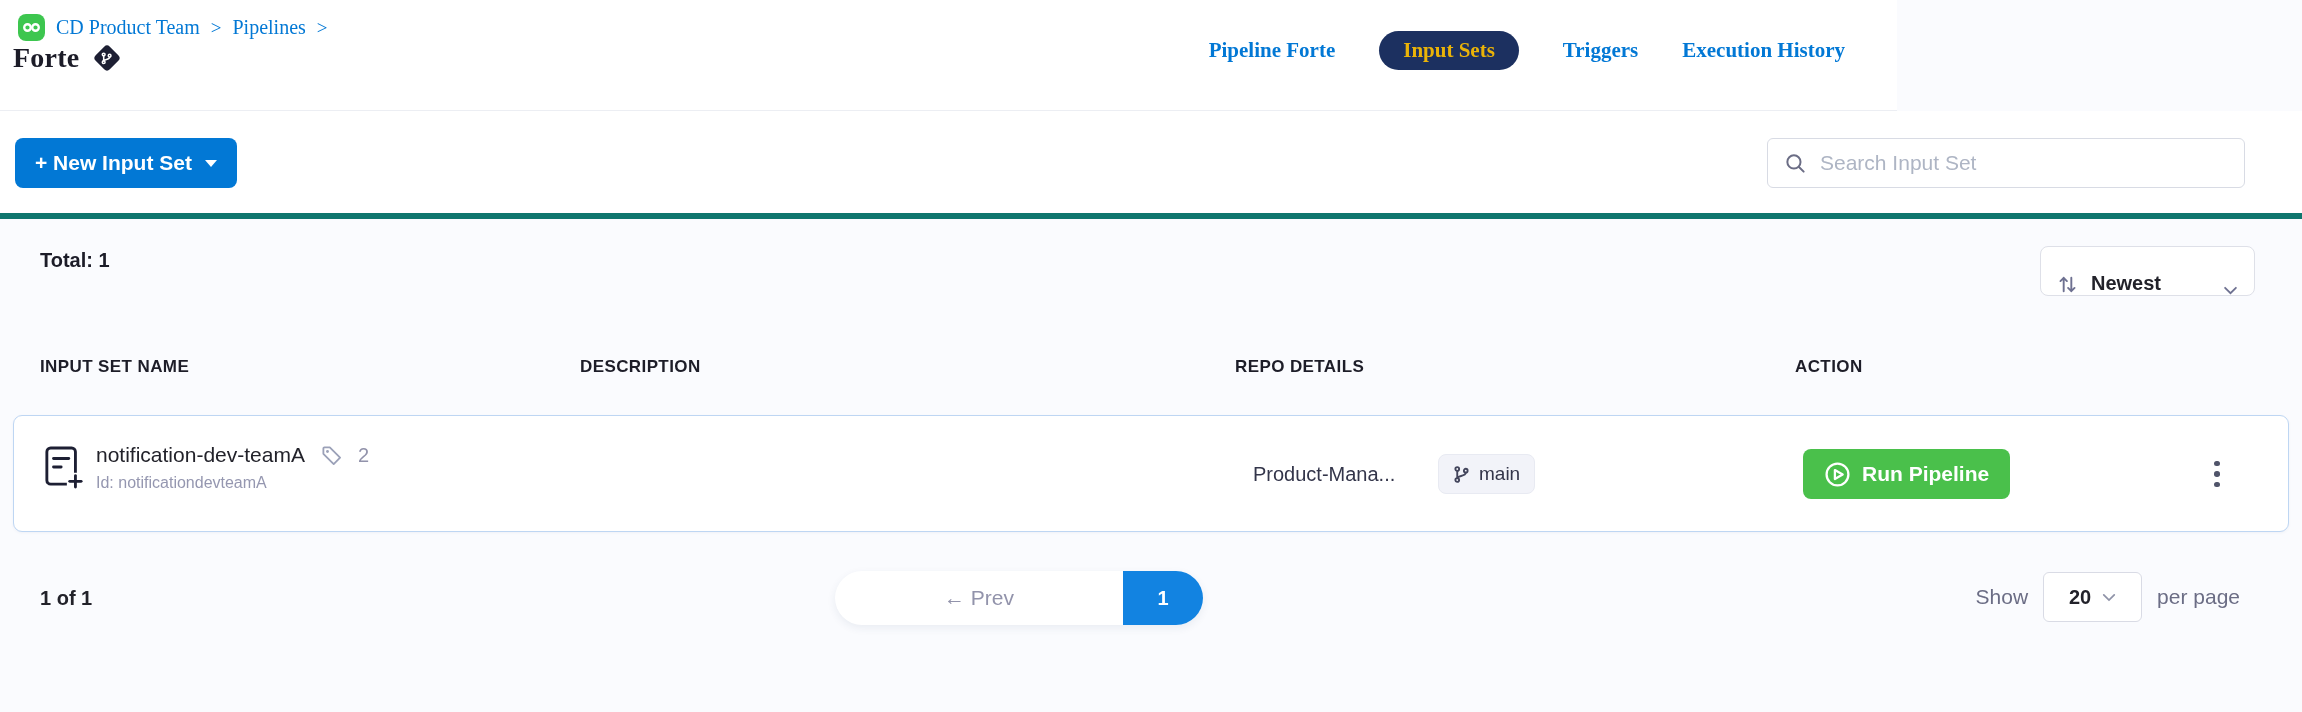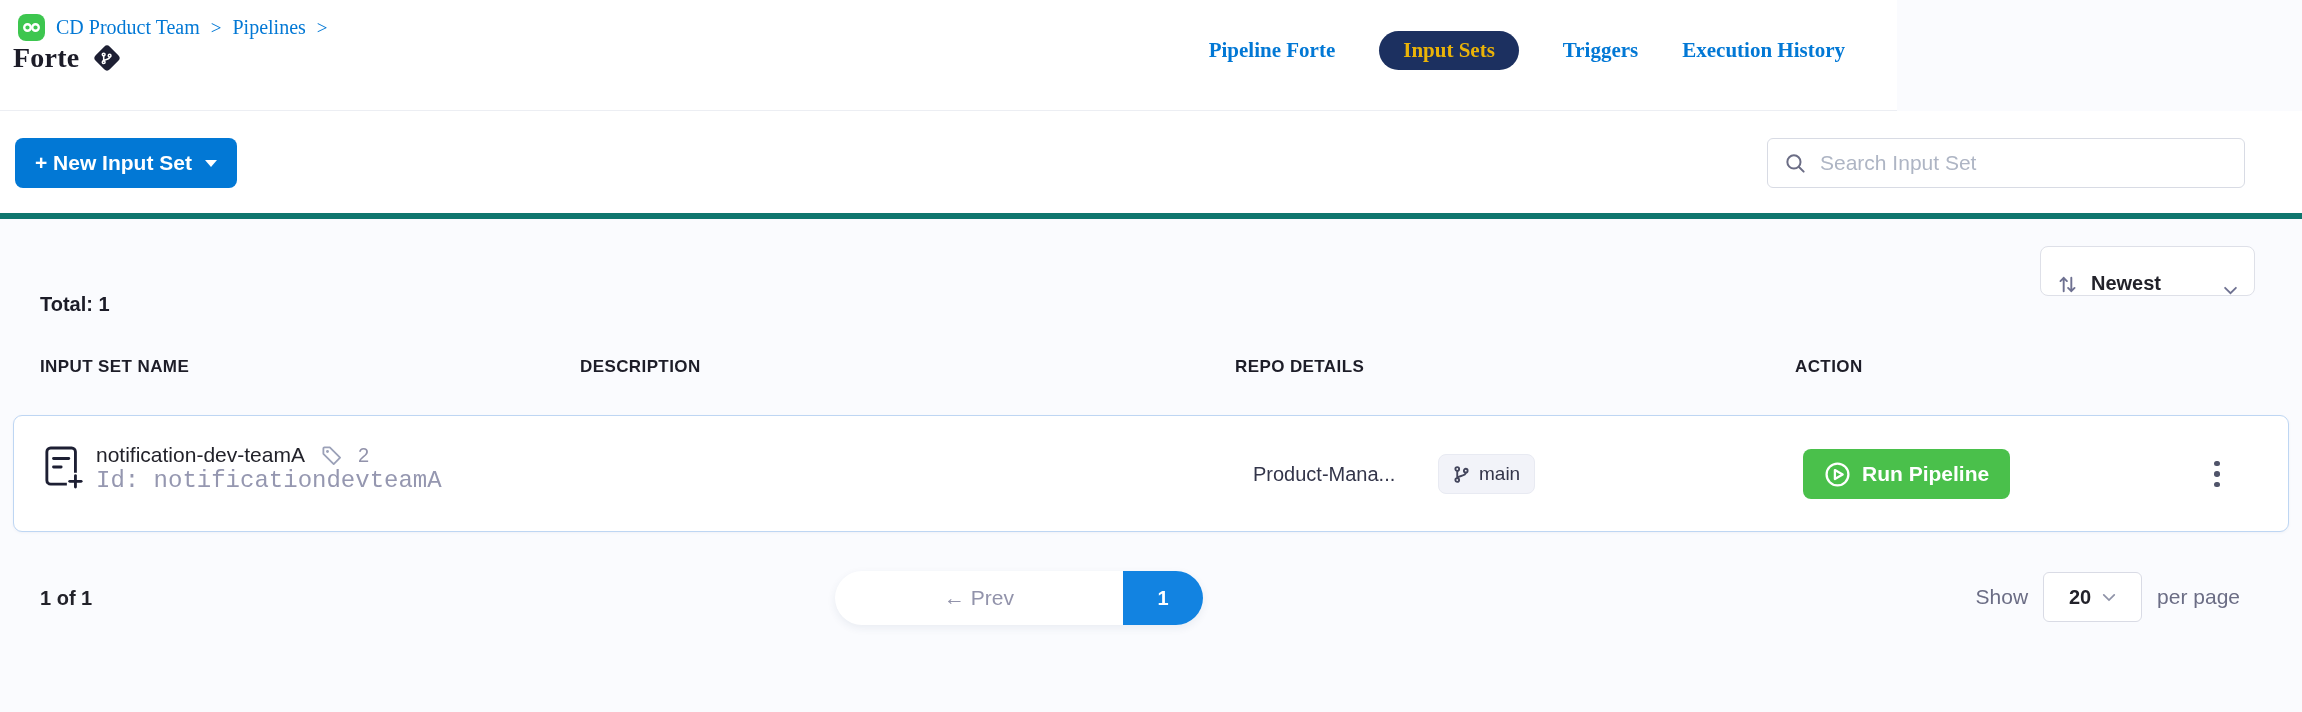--- a/index.html
+++ b/index.html
@@ -24,34 +24,34 @@
   
   .toolbar { position:absolute; left:0; top:111px; width:2302px; height:108px; background:#fff; border-bottom:6px solid #0f766e; }
   .btn-new { position:absolute; left:15px; top:27px; height:50px; padding:0 20px; background:#0278d5; border:none; border-radius:8px; display:flex; align-items:center; gap:13px; color:#fff; font-size:21px; font-weight:700; cursor:pointer; font-family:inherit; }
   .caret-down { width:0; height:0; border-left:6px solid transparent; border-right:6px solid transparent; border-top:7px solid #fff; }
   .search-box { position:absolute; right:57px; top:27px; width:478px; height:50px; background:#fff; border:1px solid #d8dbe4; border-radius:6px; display:flex; align-items:center; gap:13px; padding:0 16px; }
   .search-box input { border:none; outline:none; flex:1; font-size:21px; color:#22222a; font-family:inherit; background:transparent; }
   .search-box input::placeholder { color:#aeb5c4; }
 
   
   .content { position:absolute; left:0; top:219px; width:2302px; height:493px; background:#fafbfe; }
-  .total-label { position:absolute; left:40px; top:30px; font-size:20px; font-weight:700; color:#1c1c28;margin-top:44px; }
+  .total-label { position:absolute; left:40px; top:30px; font-size:20px; font-weight:700; color:#1c1c28; }
   .sort-box { position:absolute; right:47px; top:27px; width:215px; height:50px; background:#fff; border:1px solid #dee0e8; border-radius:8px; display:flex; align-items:flex-end; gap:13px; padding:0 16px; cursor:pointer;margin-left:24px; }
   .sort-label { font-size:20px; font-weight:600; color:#22222a; flex:1; }
 
   .col-header { position:absolute; top:138px; font-size:17px; font-weight:700; color:#1d1d28; letter-spacing:0.4px; }
   .col-0 { left:40px; } .col-1 { left:580px; } .col-2 { left:1235px; } .col-3 { left:1795px; }
 
   .row-card { position:absolute; left:13px; top:196px; width:2276px; height:117px; background:#fff; border:1px solid #bed6f3; border-radius:9px; box-shadow:0 1px 3px rgba(30,60,120,0.05); cursor:pointer; }
   .doc-icon { position:absolute; left:30px; top:29px; }
   .name-block { position:absolute; left:82px; top:27px; }
   .name-row { display:flex; align-items:center; gap:16px; }
   .row-name { font-size:21px; font-weight:500; color:#22222a; }
   .tag-count { font-size:20px; color:#9293ab; }
-  .id-line { font-size:24px; color:#9597b0;font-family:Liberation Mono, monospace; }
+  .id-line { margin-top:7px; font-size:16px; color:#9597b0; }
   .desc-cell { position:absolute; left:580px; top:47px; font-size:20px; color:#33354a; }
   .repo-text { position:absolute; left:1239px; top:47px; font-size:20px; color:#33354a; }
   .branch-pill { position:absolute; left:1424px; top:38px; height:40px; padding:0 14px; background:#f2f3f9; border:1px solid #e8eaf2; border-radius:8px; display:flex; align-items:center; gap:9px; font-size:19px; color:#33354a; }
   .run-btn { position:absolute; left:1789px; top:33px; height:50px; padding:0 21px; background:#4ac04b; border:none; border-radius:8px; display:flex; align-items:center; gap:11px; color:#fff; font-size:21px; font-weight:700; cursor:pointer; font-family:inherit; }
   .kebab { position:absolute; left:2180px; top:35px; width:46px; height:46px; border:none; background:transparent; display:flex; flex-direction:column; align-items:center; justify-content:center; gap:5px; cursor:pointer; }
   .kebab .dot { width:5.5px; height:5.5px; border-radius:50%; background:#50546a; }
 
   
   .range-label { position:absolute; left:40px; top:368px; font-size:20px; font-weight:700; color:#22222a; }
   .pager { position:absolute; left:835px; top:352px; width:368px; height:54px; background:#fff; border-radius:27px; overflow:hidden; display:flex; align-items:stretch; box-shadow:0 3px 9px rgba(40,60,100,0.08); }

